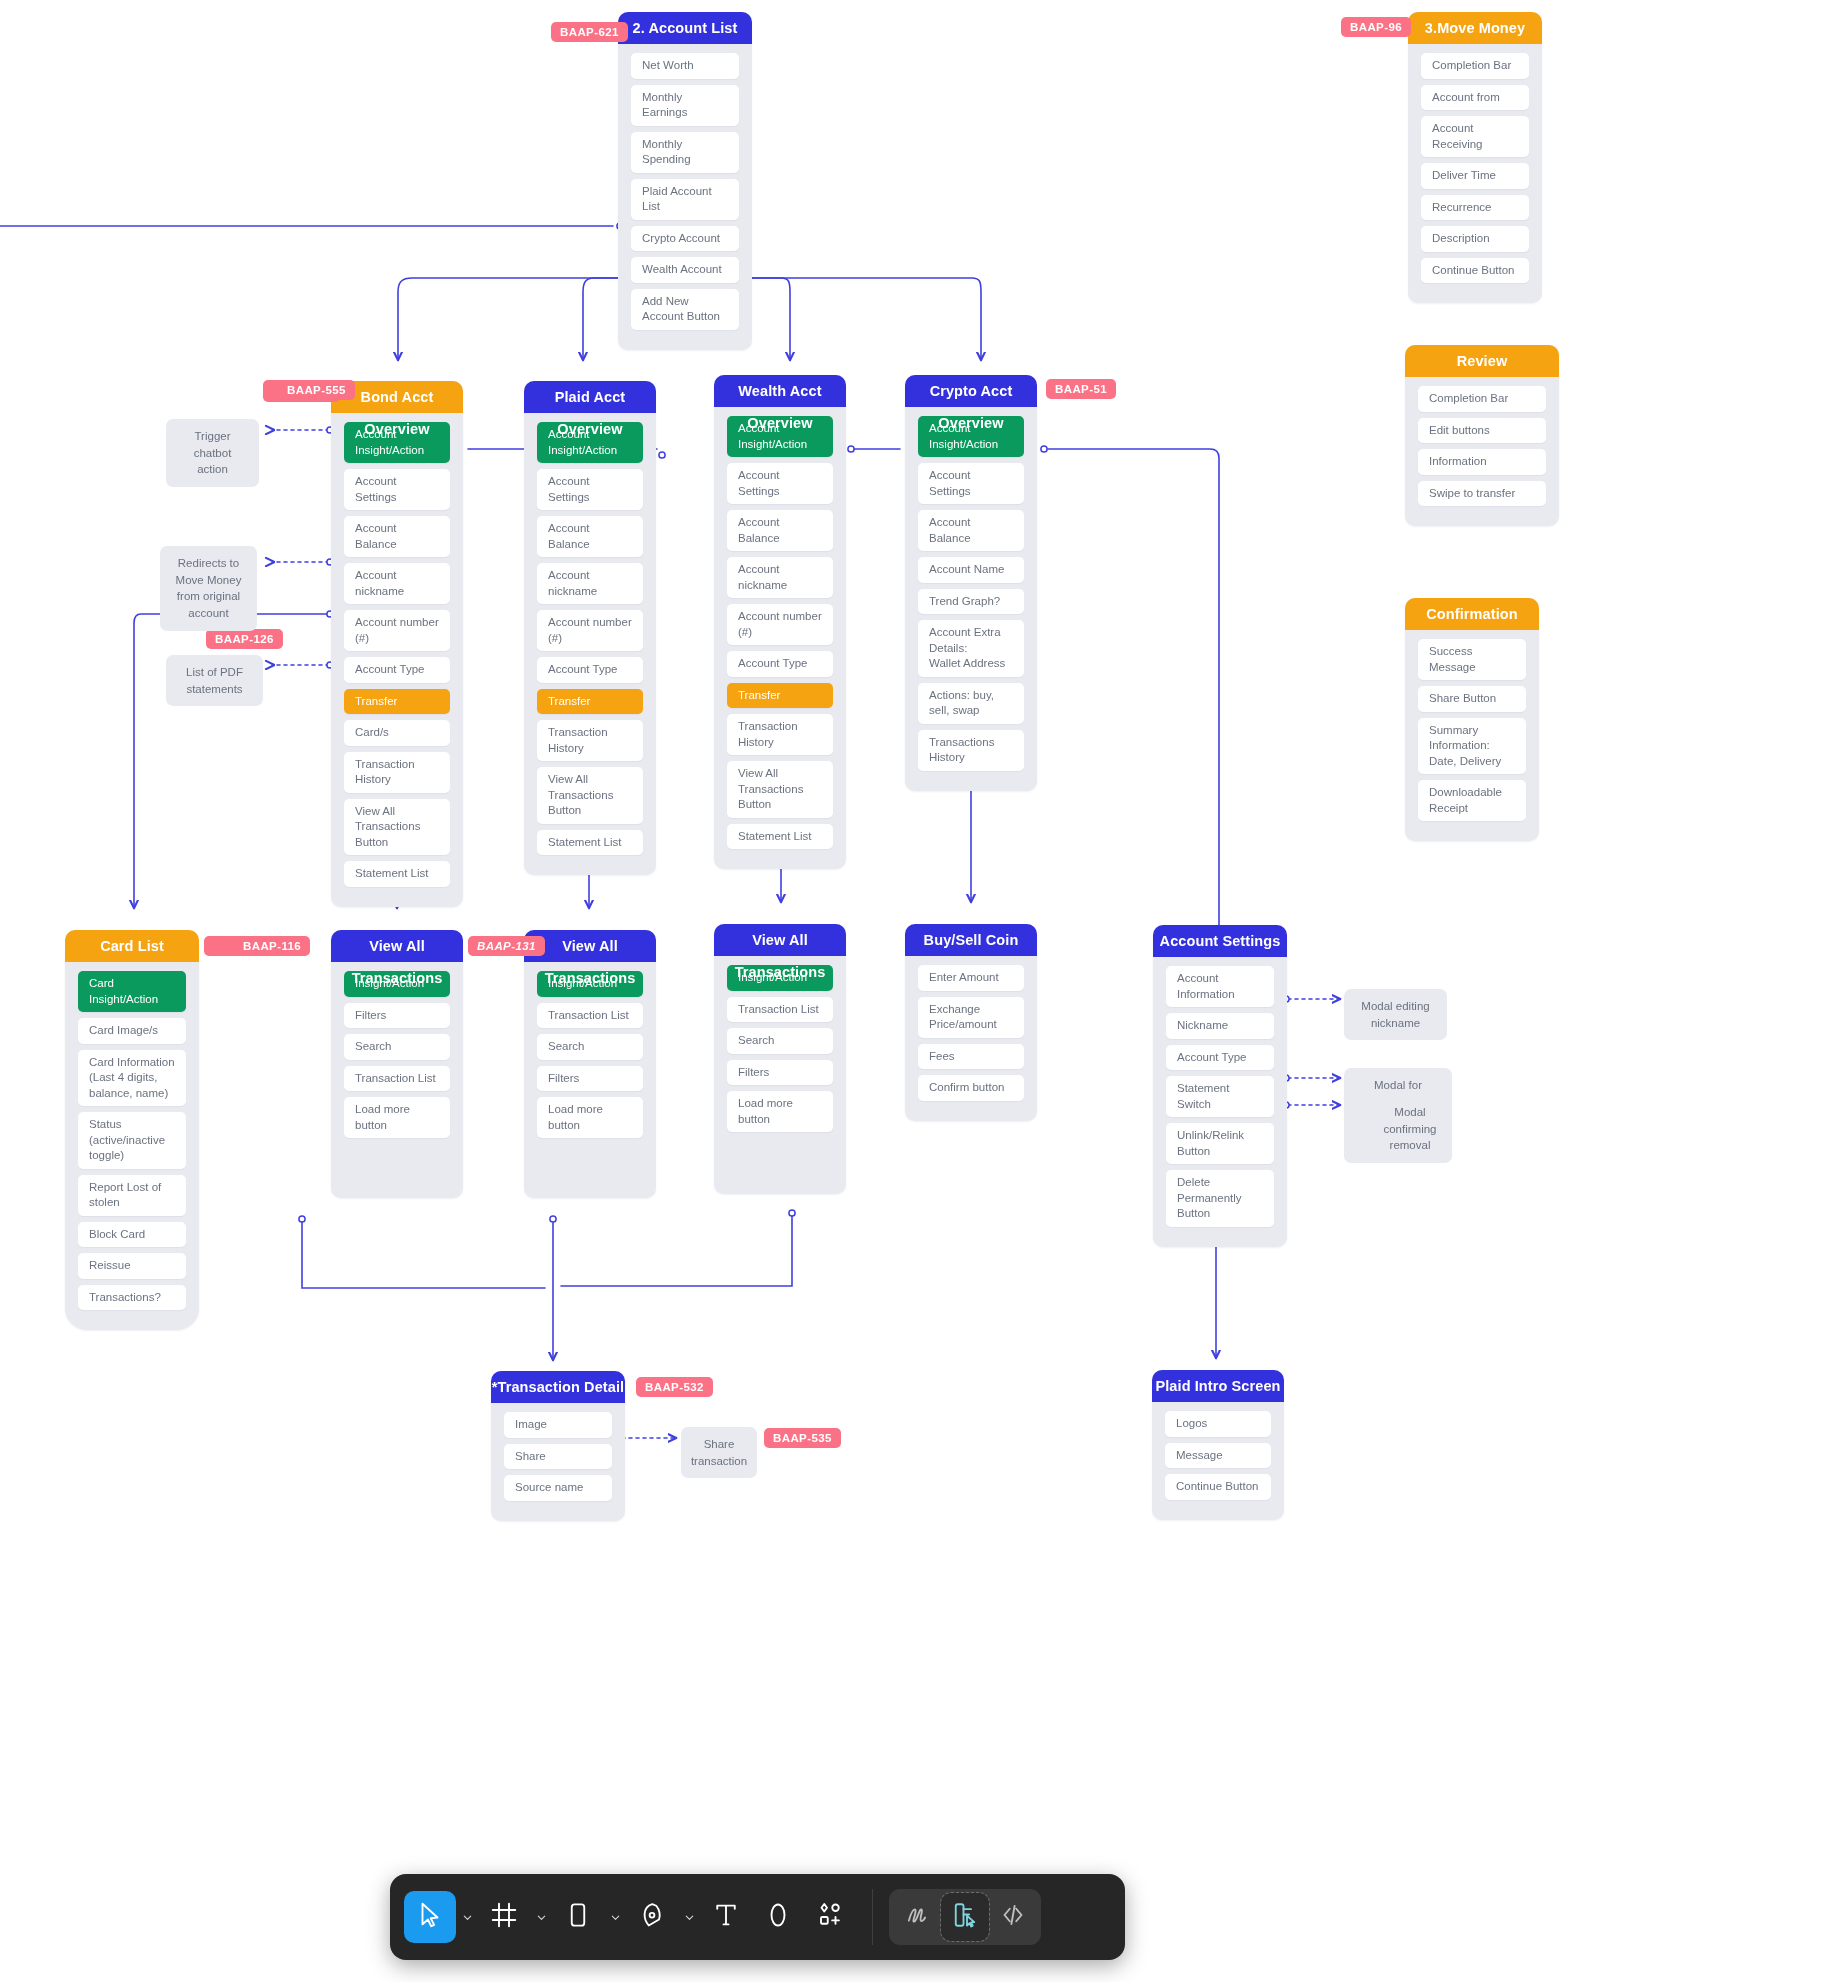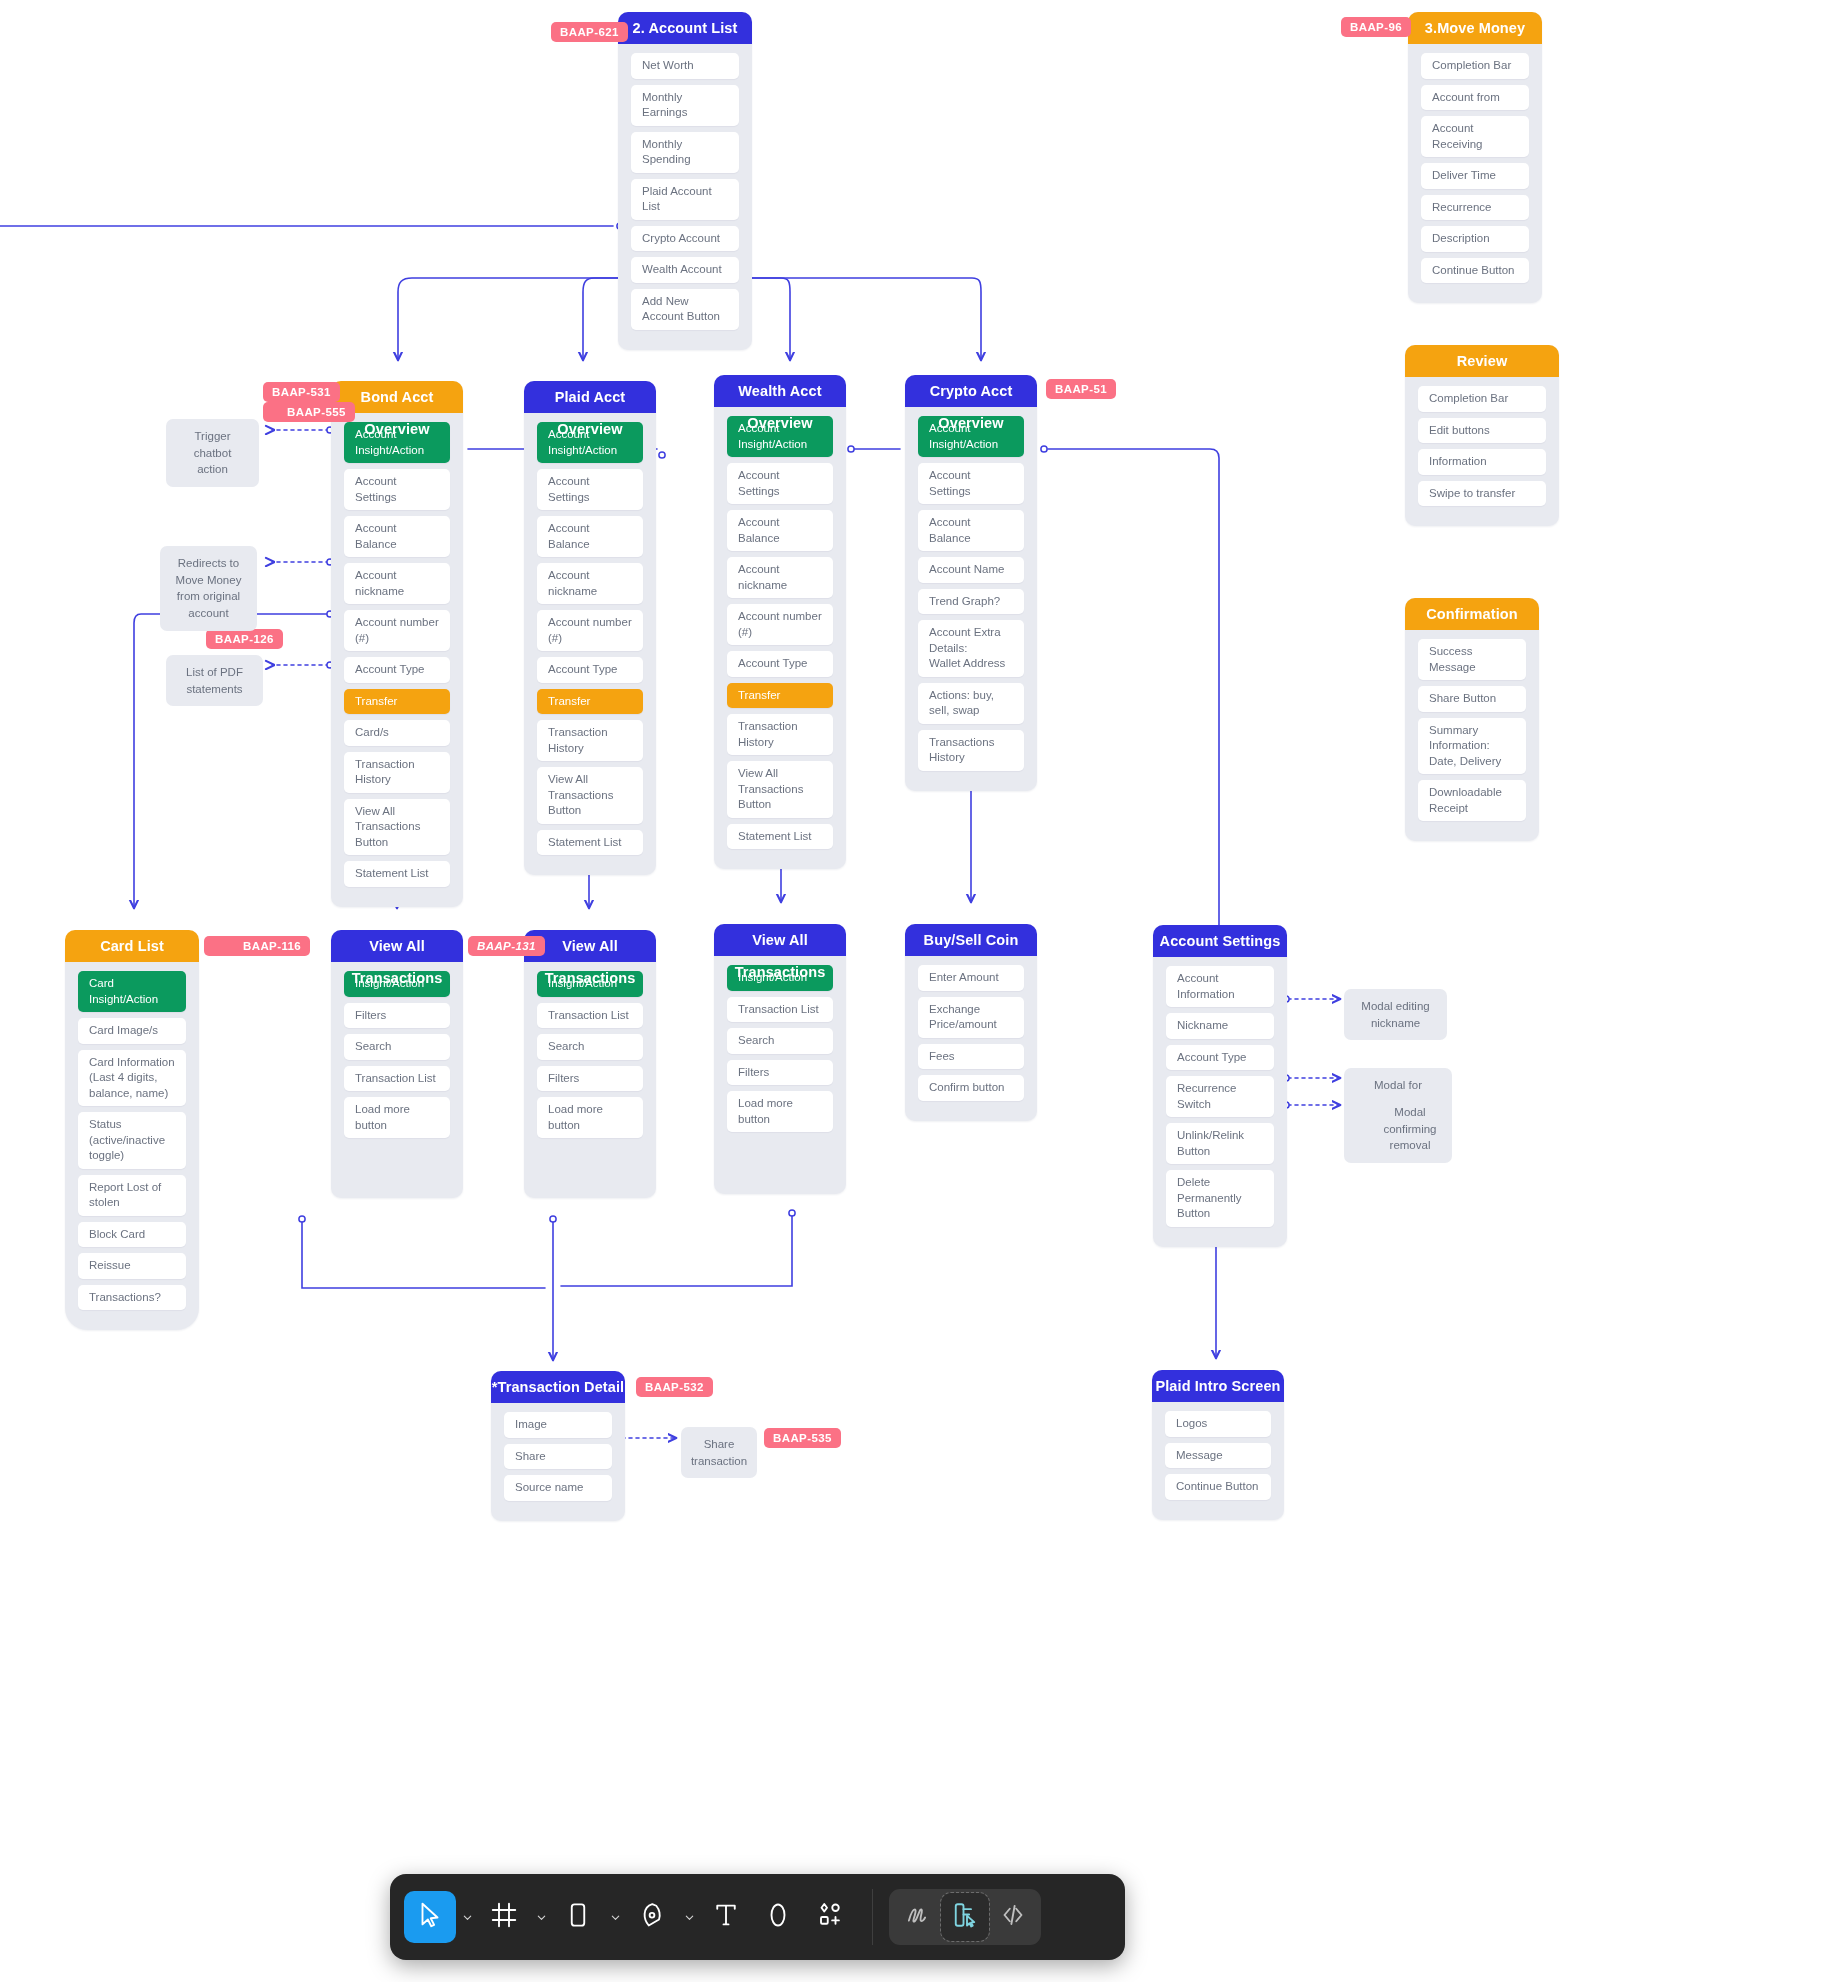--- a/index.html
+++ b/index.html
@@ -317,42 +317,42 @@
         <div class="row">Enter Amount</div>
         <div class="row">Exchange Price/amount</div>
         <div class="row">Fees</div>
         <div class="row">Confirm button</div>
       </div>
       <div class="card" style="left: 1153px; top: 925px; width: 134px; min-height: 262px;">
         <div class="card-hd hd-blue">Account Settings</div>
         <div class="row">Account Information</div>
         <div class="row">Nickname</div>
         <div class="row">Account Type</div>
-        <div class="row">Recurrence Switch</div>
+        <div class="row">Statement Switch</div>
         <div class="row">Unlink/Relink Button</div>
         <div class="row">Delete Permanently Button</div>
       </div>
       <div class="card" style="left: 491px; top: 1371px; width: 134px; min-height: 130px;">
         <div class="card-hd hd-blue">*Transaction Detail</div>
         <div class="row">Image</div>
         <div class="row">Share</div>
         <div class="row">Source name</div>
       </div>
       <div class="card" style="left: 1152px; top: 1370px; width: 132px; min-height: 124px;">
         <div class="card-hd hd-blue">Plaid Intro Screen</div>
         <div class="row">Logos</div>
         <div class="row">Message</div>
         <div class="row">Continue Button</div>
       </div>
     </div>
   <div id="badges-layer">
       <div class="badge" style="left: 551px; top: 22px;">BAAP-621</div>
       <div class="badge" style="left: 1341px; top: 17px;">BAAP-96</div>
       <div class="badge" style="left: 263px; top: 382px;">BAAP-531</div>
-      <div class="badge" style="left: 263px; top: 402px; padding-left: 24px;">BAAP-555</div>
+      <div class="badge" style="left: 263px; top: 380px; padding-left: 24px;">BAAP-555</div>
       <div class="badge" style="left: 1046px; top: 379px;">BAAP-51</div>
       <div class="badge" style="left: 206px; top: 629px;">BAAP-126</div>
       <div class="badge" style="left: 204px; top: 936px; padding-left: 39px;">BAAP-116</div>
       <div class="badge" style="left: 468px; top: 936px; font-style: italic;">BAAP-131</div>
       <div class="badge" style="left: 636px; top: 1377px;">BAAP-532</div>
       <div class="badge" style="left: 764px; top: 1428px;">BAAP-535</div>
     </div>
   <div id="notes-layer">
       <div class="note" style="left: 166px; top: 419px; width: 93px; min-height: 23px;">Trigger chatbot action</div>
       <div class="note" style="left: 160px; top: 546px; width: 97px; min-height: 33px;">Redirects to Move Money

